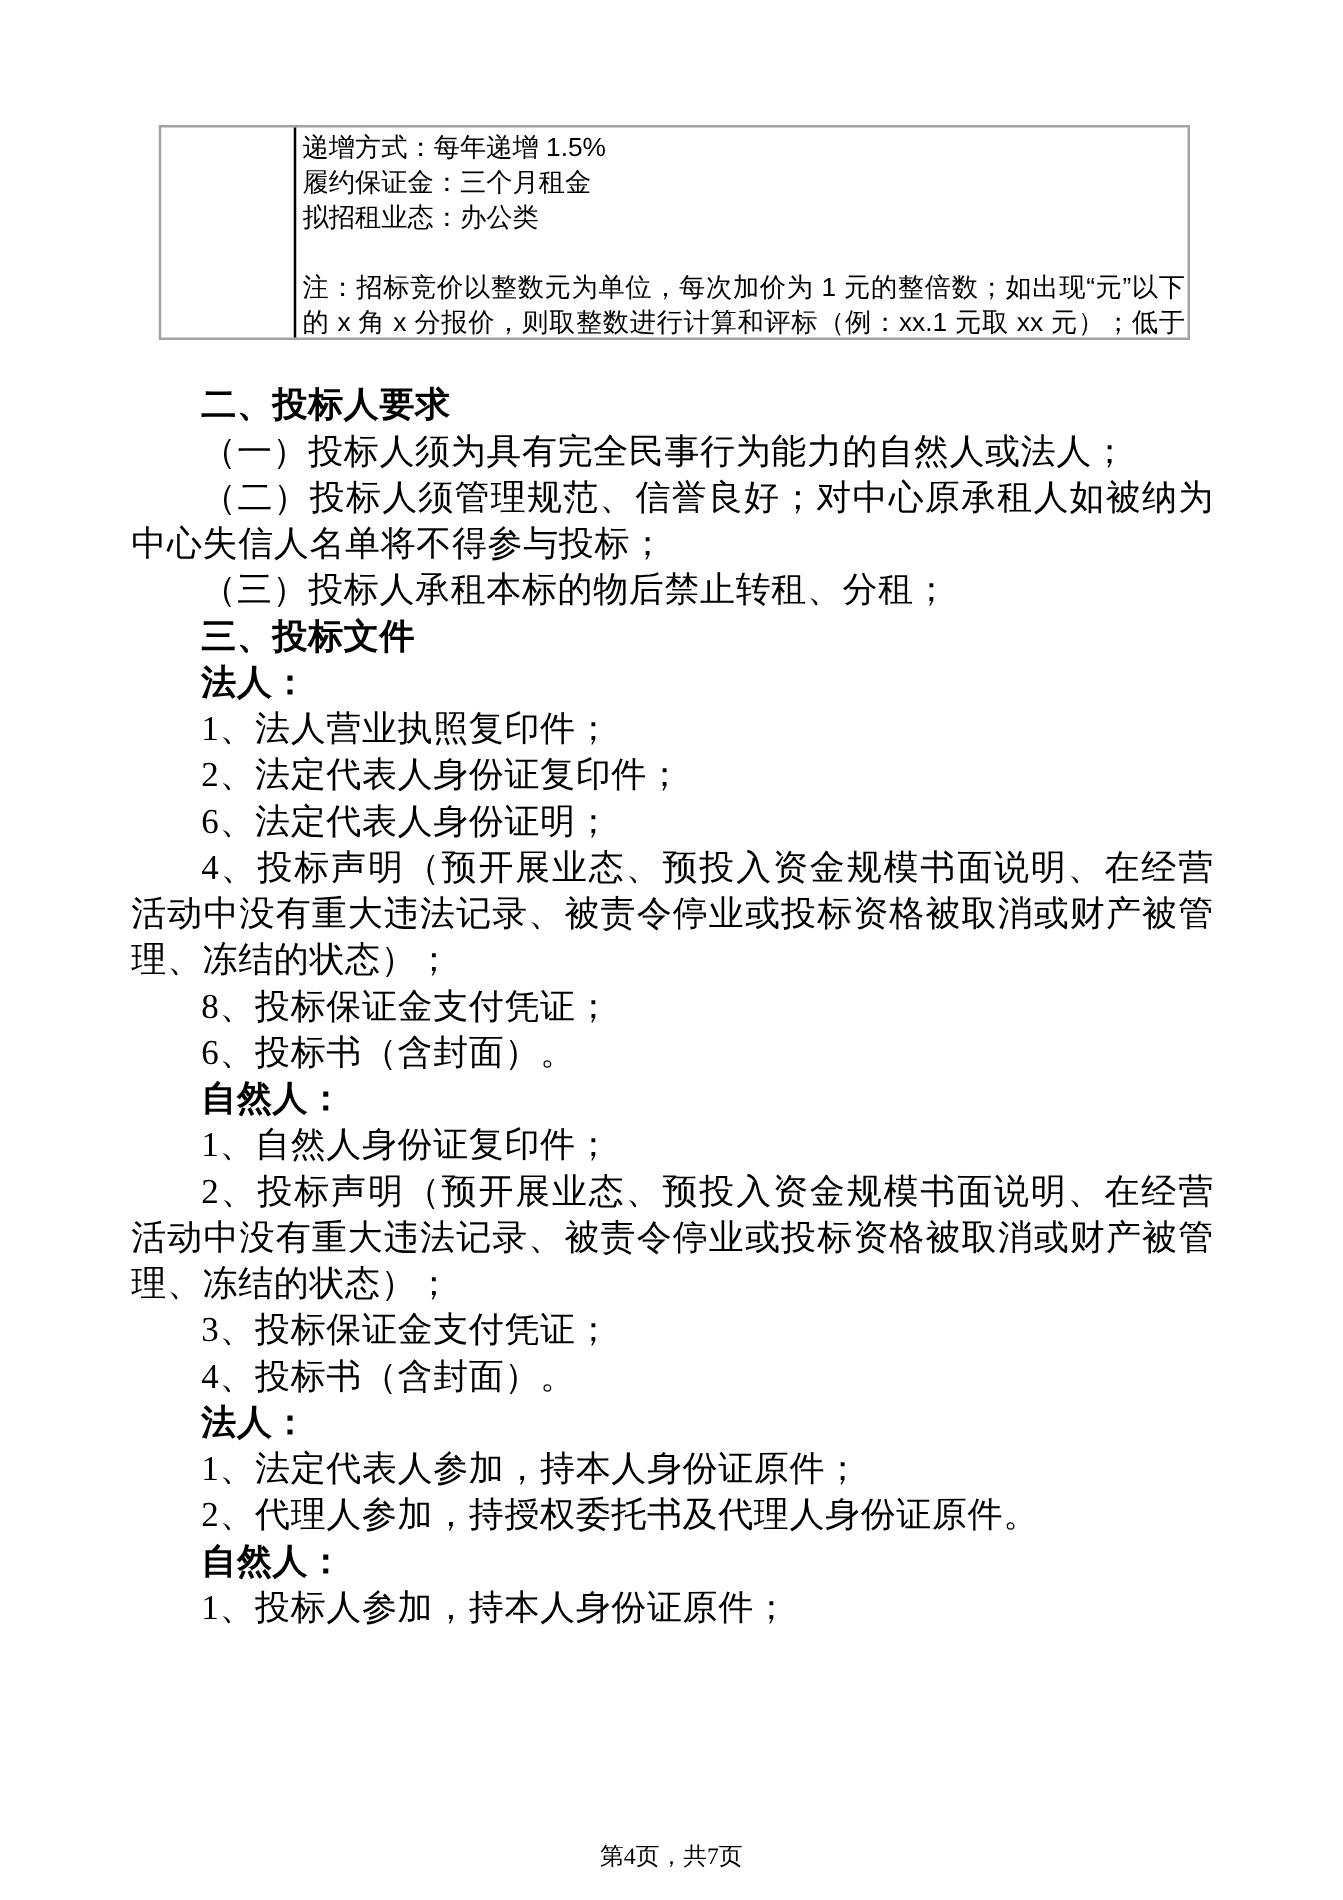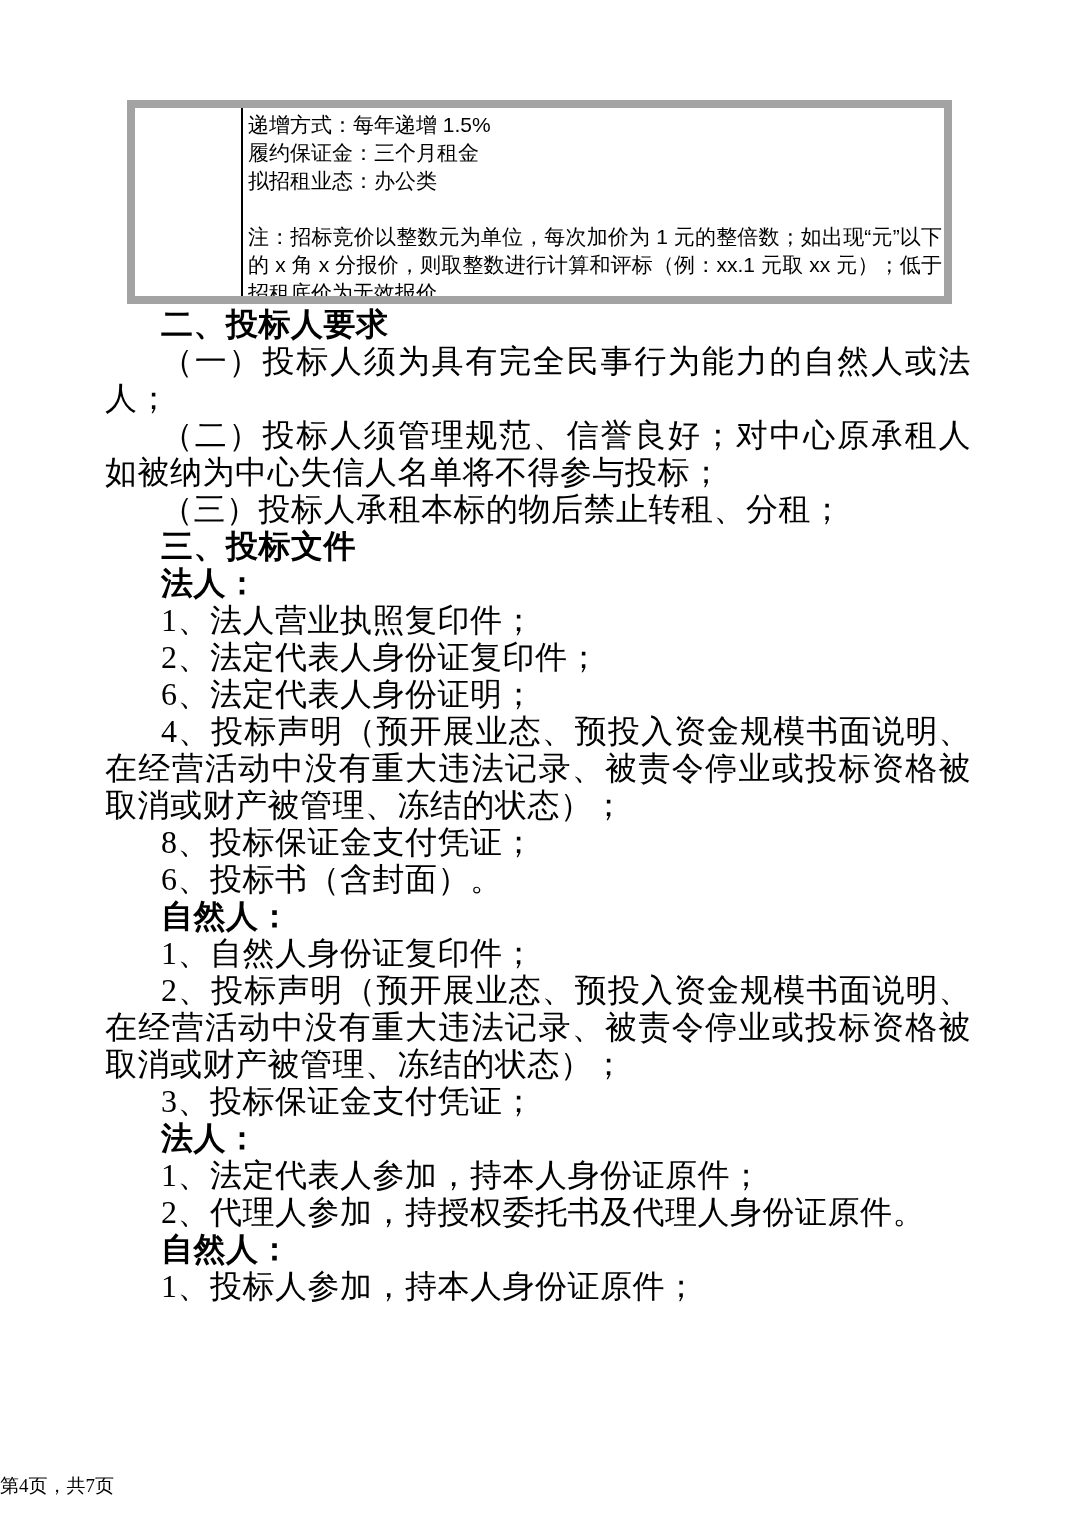--- a/index.html
+++ b/index.html
@@ -13,22 +13,22 @@
   }
   .page {
     position: relative;
     width: 1074px; height: 1520px;
     background: #ffffff;
   }
   
   .doc-table {
     position: absolute;
     left: 127px; top: 100px;
-    width: 825px; height: 204px;
-    border: 8px solid #a3a3a3;
+    width: 825px; height: 172px;
+    border: 2px solid #a3a3a3;
     box-sizing: border-box;
     display: flex;
     background: #ffffff;
   }
   .table-cell-left {
     width: 108px;
     border-right: 2px solid #000000;
     box-sizing: border-box;
     flex: 0 0 auto;
   }
@@ -41,32 +41,33 @@
     text-align: justify;
     overflow: hidden;
   }
   .tline { min-height: 28px; }
   .tnote { min-height: 28px; }
   
   .content {
     position: absolute;
     left: 105px; top: 306px;
     width: 866px;
-    font-size: 32px;
+    font-size: 28px;
     line-height: 37px;
     text-align: justify;
     letter-spacing: 0.5px;
   }
   .para { text-indent: 56px; }
   .bold { font-weight: bold; }
   
   .footer {
     position: absolute;
     left: 0; top: 1474px;
     width: 100%;
+    text-align: center;
     font-size: 19px;
     line-height: 24px;
   }
 </style>
 </head>
 <body>
 
 <div class="page">
 
   <div class="doc-table">
@@ -90,20 +91,21 @@
     <div class="para">1、法人营业执照复印件；</div>
     <div class="para">2、法定代表人身份证复印件；</div>
     <div class="para">6、法定代表人身份证明；</div>
     <div class="para">4、投标声明（预开展业态、预投入资金规模书面说明、在经营活动中没有重大违法记录、被责令停业或投标资格被取消或财产被管理、冻结的状态）；</div>
     <div class="para">8、投标保证金支付凭证；</div>
     <div class="para">6、投标书（含封面）。</div>
     <div class="para bold">自然人：</div>
     <div class="para">1、自然人身份证复印件；</div>
     <div class="para">2、投标声明（预开展业态、预投入资金规模书面说明、在经营活动中没有重大违法记录、被责令停业或投标资格被取消或财产被管理、冻结的状态）；</div>
     <div class="para">3、投标保证金支付凭证；</div>
+    <div class="para">4、投标书（含封面）。</div>
     <div class="para bold">法人：</div>
     <div class="para">1、法定代表人参加，持本人身份证原件；</div>
     <div class="para">2、代理人参加，持授权委托书及代理人身份证原件。</div>
     <div class="para bold">自然人：</div>
     <div class="para">1、投标人参加，持本人身份证原件；</div>
   </div>
 
   <div class="footer">
     <span>第4页，共7页</span>
   </div>

